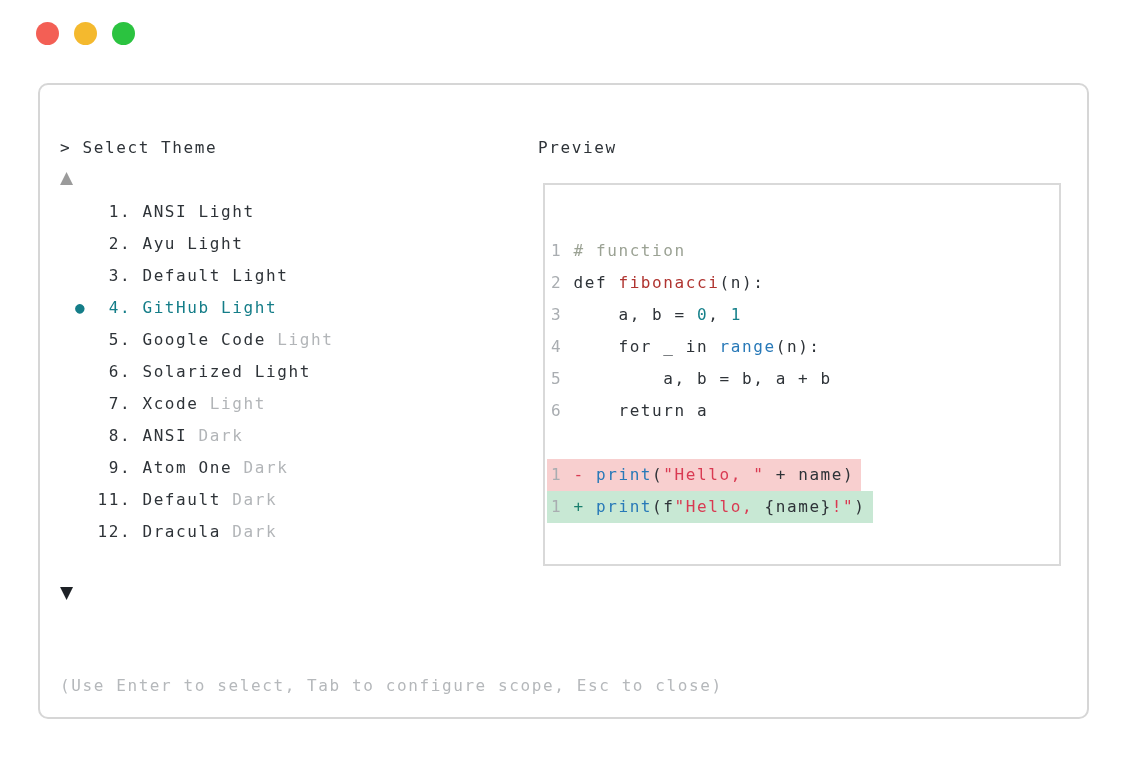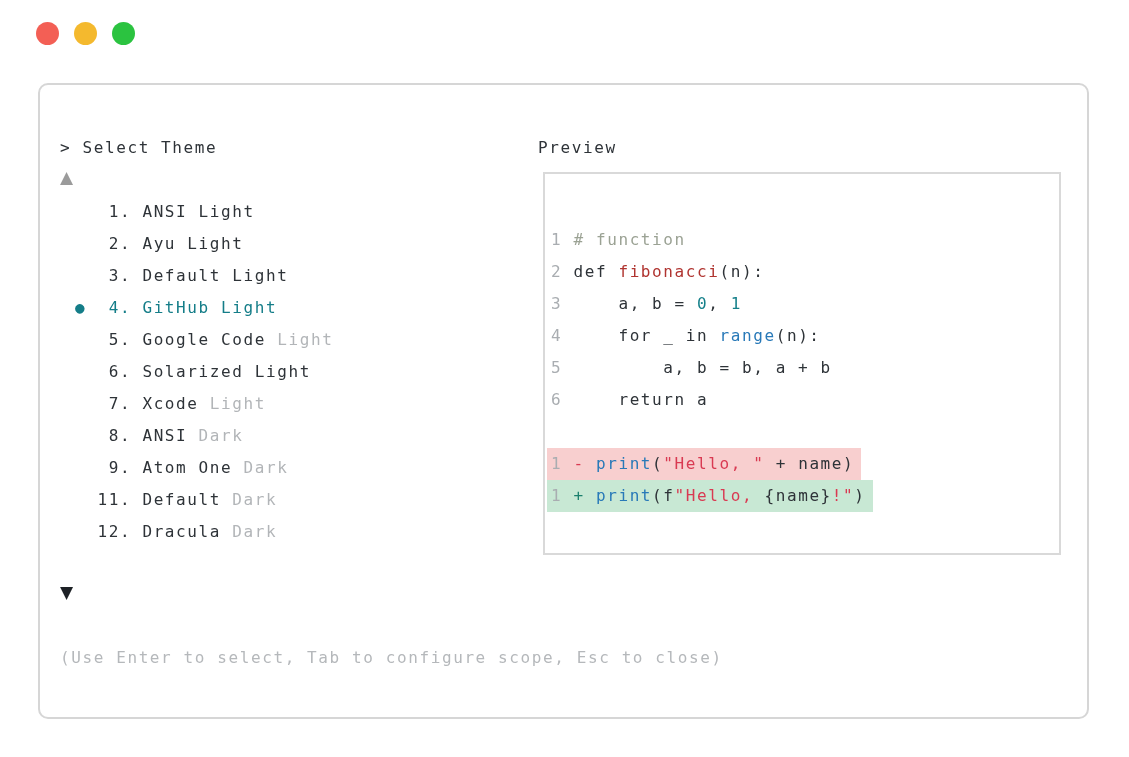--- a/index.html
+++ b/index.html
@@ -22,23 +22,23 @@
   .prompt{position:absolute;left:20px;top:47px;}
   .arrow{position:absolute;left:20px;font-family:"DejaVu Sans",sans-serif;
          font-size:17px;line-height:17px;}
   .arrow-up{top:84px;color:#9b9b9b;}
   .arrow-down{top:499px;color:#1d2126;}
   #theme-list{position:absolute;left:35px;top:111px;}
   .theme-row{cursor:default;}
   .theme-row .bullet{color:var(--selected-teal);}
   .theme-row.selected, .theme-row.selected span{color:var(--selected-teal);}
   .dim{color:var(--text-dim);}
-  .hint{position:absolute;left:20px;top:557px;color:var(--hint-gray);}
+  .hint{position:absolute;left:20px;top:585px;color:var(--hint-gray);}
   .preview-label{position:absolute;left:498px;top:47px;}
-  .preview-box{position:absolute;left:503px;top:87px;width:518px;height:383px;
+  .preview-box{position:absolute;left:503px;top:98px;width:518px;height:383px;
                background:#fff;border:2px solid #d9d9d9;}
   #preview-code{position:absolute;left:6px;top:50px;}
   .code-row{white-space:pre;}
   .linewrap{display:inline-block;padding:0 7px 0 4px;margin-left:-4px;}
   .bg-removed{background:var(--removed-bg);}
   .bg-added{background:var(--added-bg);}
   .ln{color:var(--line-number);}
   .tok-plain{color:var(--text-dark);}
   .tok-comment{color:var(--comment);}
   .tok-func{color:var(--function-red);}

